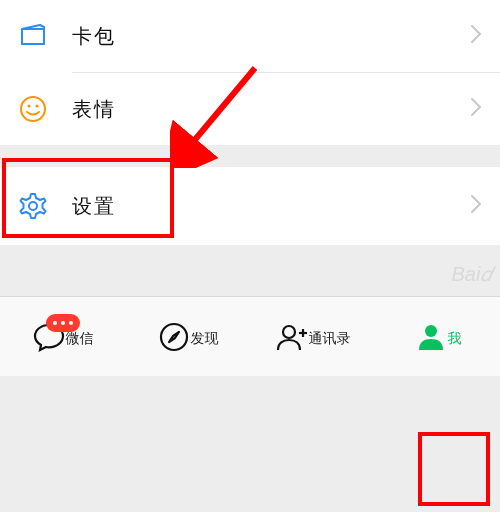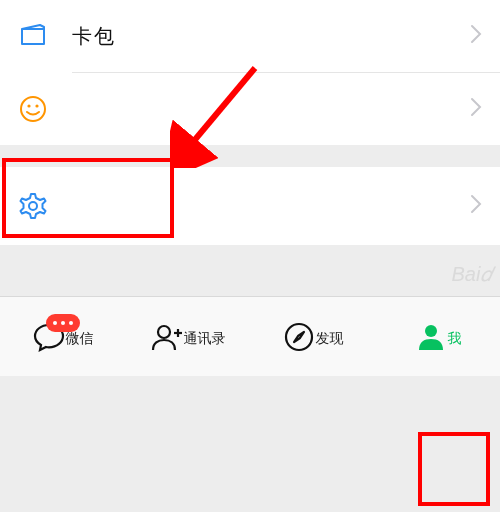--- a/index.html
+++ b/index.html
@@ -44,38 +44,40 @@
   <div class="divider"></div>
   <div class="list-item">
     <span class="icon">
       <svg width="30" height="30" viewBox="0 0 30 30">
             <circle cx="15" cy="15" r="12" fill="none" stroke="#ff9500" stroke-width="2"></circle>
             <circle cx="11" cy="12" r="1.6" fill="#ff9500"></circle>
             <circle cx="19" cy="12" r="1.6" fill="#ff9500"></circle>
             <path d="M9 18 Q15 23 21 18" fill="none" stroke="#ff9500" stroke-width="2" stroke-linecap="round"></path>
           </svg>
     </span>
+    <span class="label">表情</span>
     <span class="chevron">
       <svg width="12" height="20" viewBox="0 0 12 20">
             <path d="M2 2 L10 10 L2 18" fill="none" stroke="#c7c7cc" stroke-width="2" stroke-linecap="round"></path>
           </svg>
     </span>
   </div>
 </div>
 
 <div class="spacer-sm"></div>
 
 <div class="list-group">
   <div class="list-item" style="height:78px;">
     <span class="icon">
       <svg width="30" height="30" viewBox="0 0 30 30">
             <circle cx="15" cy="15" r="4" fill="none" stroke="#2d8cf0" stroke-width="2"></circle>
             <path d="M15 3 L17 3 L18 7 L22 9 L26 7.5 L27.5 10 L24.5 13 L24.5 17 L27.5 20 L26 22.5 L22 21 L18 23 L17 27 L13 27 L12 23 L8 21 L4 22.5 L2.5 20 L5.5 17 L5.5 13 L2.5 10 L4 7.5 L8 9 L12 7 L13 3 Z" fill="none" stroke="#2d8cf0" stroke-width="2" stroke-linejoin="round"></path>
           </svg>
     </span>
+    <span class="label">设置</span>
     <span class="chevron">
       <svg width="12" height="20" viewBox="0 0 12 20">
             <path d="M2 2 L10 10 L2 18" fill="none" stroke="#c7c7cc" stroke-width="2" stroke-linecap="round"></path>
           </svg>
     </span>
   </div>
 </div>
 
 <div class="highlight-box" style="left:2px; top:158px; width:172px; height:80px;"></div>
 
@@ -102,36 +104,36 @@
         <span class="badge-dot"></span>
             <span class="badge-dot"></span>
             <span class="badge-dot"></span>
       </div>
     </div>
     <div class="tab-label">微信</div>
   </div>
   <div class="tab">
     <div class="tab-icon">
       <svg width="34" height="34" viewBox="0 0 34 34">
+            <circle cx="17" cy="17" r="13" fill="none" stroke="#111" stroke-width="2.2"></circle>
+            <path d="M22 12 L18 18 L12 22 L16 16 Z" fill="none" stroke="#111" stroke-width="2.2" stroke-linejoin="round"></path>
+          </svg>
+    </div>
+    <div class="tab-label">发现</div>
+  </div>
+  <div class="tab">
+    <div class="tab-icon">
+      <svg width="34" height="34" viewBox="0 0 34 34">
             <circle cx="14" cy="12" r="6" fill="none" stroke="#111" stroke-width="2.2"></circle>
             <path d="M3 30 C3 23 8 20 14 20 C20 20 25 23 25 30" fill="none" stroke="#111" stroke-width="2.2"></path>
             <line x1="24" y1="13" x2="32" y2="13" stroke="#111" stroke-width="2.2"></line>
             <line x1="28" y1="9" x2="28" y2="17" stroke="#111" stroke-width="2.2"></line>
           </svg>
     </div>
     <div class="tab-label">通讯录</div>
-  </div>
-  <div class="tab">
-    <div class="tab-icon">
-      <svg width="34" height="34" viewBox="0 0 34 34">
-            <circle cx="17" cy="17" r="13" fill="none" stroke="#111" stroke-width="2.2"></circle>
-            <path d="M22 12 L18 18 L12 22 L16 16 Z" fill="none" stroke="#111" stroke-width="2.2" stroke-linejoin="round"></path>
-          </svg>
-    </div>
-    <div class="tab-label">发现</div>
   </div>
   <div class="tab">
     <div class="tab-icon">
       <svg width="34" height="34" viewBox="0 0 34 34">
             <circle cx="17" cy="11" r="6" fill="#07c160"></circle>
             <path d="M5 30 C5 22 10 19 17 19 C24 19 29 22 29 30 Z" fill="#07c160"></path>
           </svg>
     </div>
     <div class="tab-label" style="color:#07c160;">我</div>
   </div>

